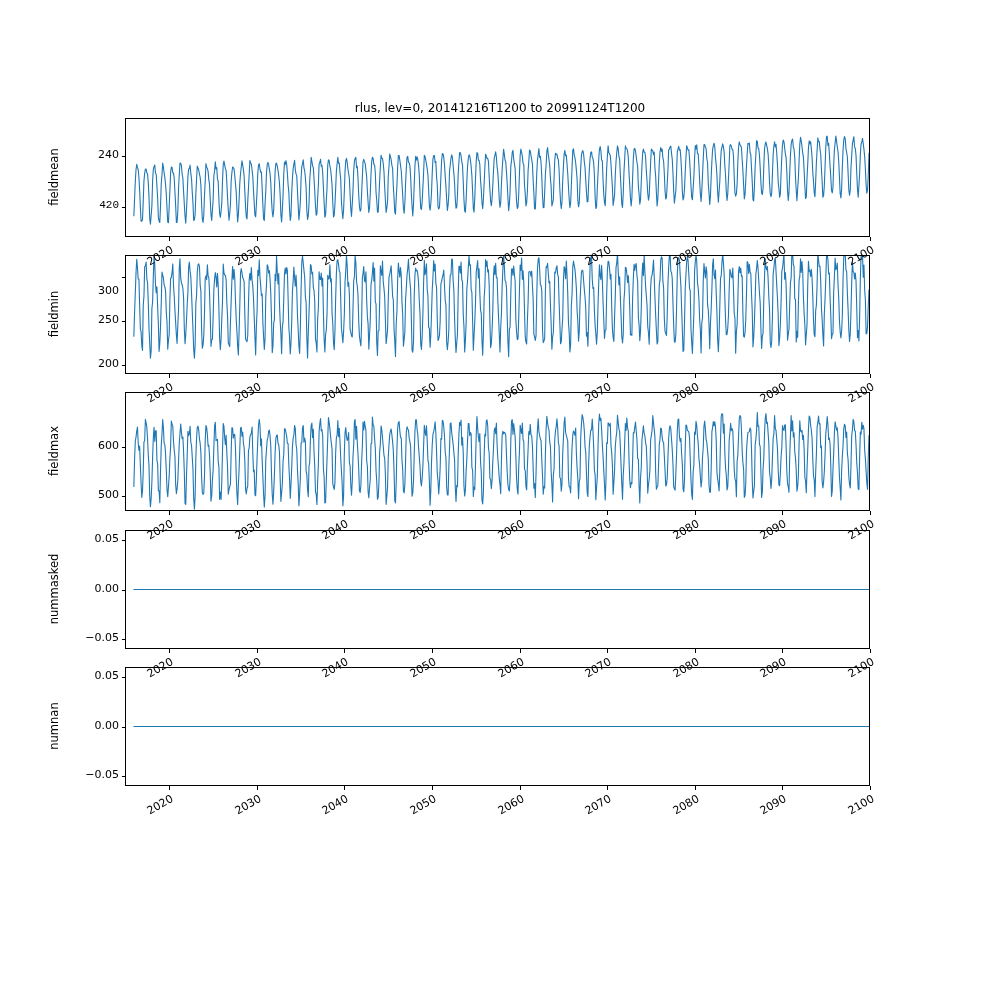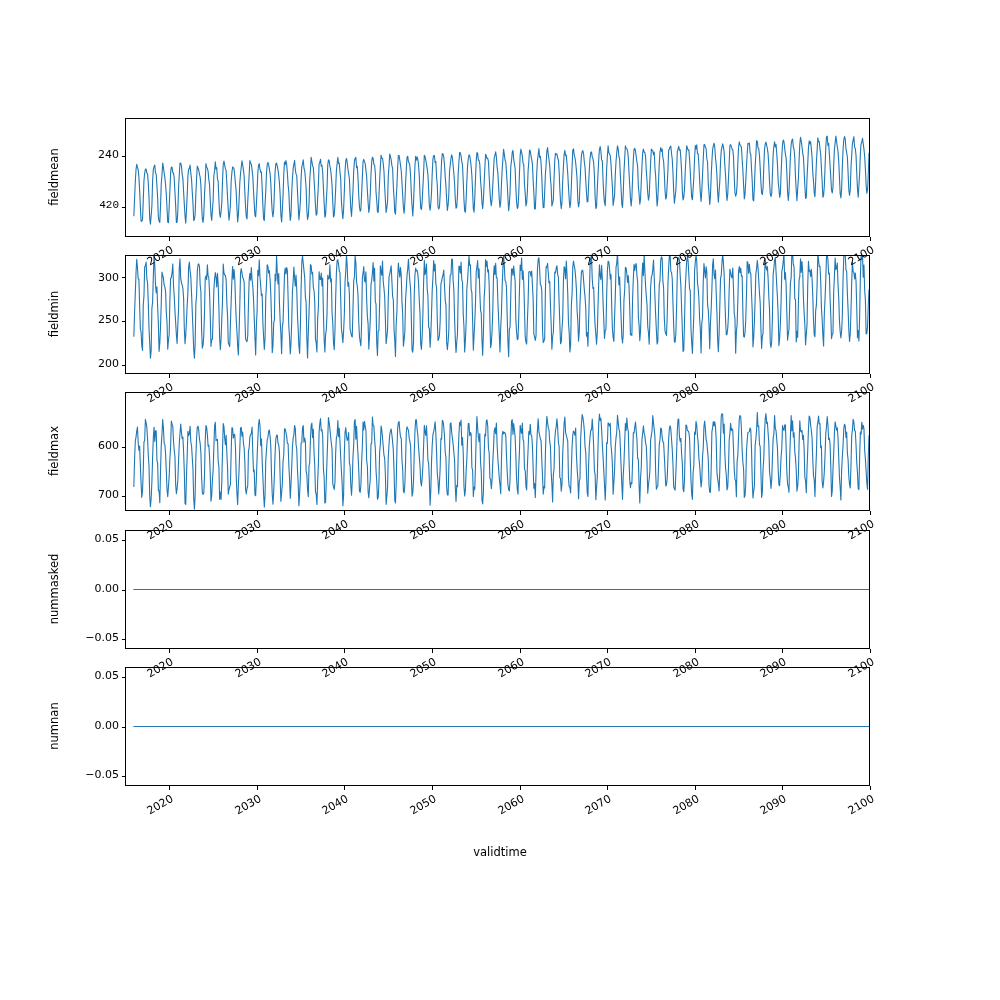--- a/index.html
+++ b/index.html
@@ -78,20 +78,21 @@
     background: #000000;
   }
   .tickmark.v { width: 1px; height: 3.5px; }
   .tickmark.h { height: 1px; width: 3.5px; }
 </style>
 </head>
 <body>
 
 <div id="figure">
 
+  <div class="fig-title" id="fig-title" style="top:101px;">rlus, lev=0, 20141216T1200 to 20991124T1200</div>
 
   <div id="panels">
       <div class="panel" style="left: 125px; top: 118px; width: 745px; height: 119px;">
         <svg viewBox="0 0 745 119" preserveAspectRatio="none">
           <path d="M7.88 98.46 L8.61 80.65 L9.33 63.53 L10.05 51.37 L10.78 46.12 L11.50 49.50 L12.22 51.31 L12.94 59.32 L13.67 72.12 L14.39 89.33 L15.11 103.92 L15.83 103.98 L16.56 102.31 L17.28 83.53 L18.00 62.80 L18.72 55.30 L19.45 50.85 L20.17 50.89 L20.89 54.75 L21.62 56.11 L22.34 64.98 L23.06 79.92 L23.78 101.14 L24.51 107.03 L25.23 98.17 L25.95 88.57 L26.67 63.30 L27.40 51.25 L28.12 48.51 L28.84 46.73 L29.56 55.00 L30.29 56.25 L31.01 68.29 L31.73 80.68 L32.46 99.99 L33.18 104.03 L33.90 105.13 L34.62 88.36 L35.35 65.85 L36.07 56.99 L36.79 44.82 L37.51 48.90 L38.24 54.89 L38.96 59.61 L39.68 66.91 L40.40 76.21 L41.13 90.71 L41.85 104.87 L42.57 105.48 L43.29 89.26 L44.02 72.81 L44.74 54.06 L45.46 48.96 L46.19 49.05 L46.91 54.88 L47.63 54.87 L48.35 60.20 L49.08 74.42 L49.80 88.36 L50.52 105.29 L51.24 105.01 L51.97 93.46 L52.69 70.47 L53.41 56.42 L54.13 44.80 L54.86 44.96 L55.58 47.62 L56.30 56.17 L57.03 60.18 L57.75 73.97 L58.47 86.66 L59.19 98.93 L59.92 106.08 L60.64 92.71 L61.36 77.30 L62.08 58.41 L62.81 50.85 L63.53 50.51 L64.25 46.84 L64.97 55.09 L65.70 60.85 L66.42 74.39 L67.14 85.29 L67.87 103.21 L68.59 102.40 L69.31 96.99 L70.03 76.30 L70.76 60.80 L71.48 47.93 L72.20 49.87 L72.92 51.94 L73.65 56.00 L74.37 59.34 L75.09 67.31 L75.81 86.36 L76.54 101.90 L77.26 105.16 L77.98 98.10 L78.71 77.24 L79.43 63.47 L80.15 45.43 L80.87 49.02 L81.60 50.12 L82.32 53.24 L83.04 61.70 L83.76 66.74 L84.49 82.63 L85.21 97.05 L85.93 103.14 L86.65 92.87 L87.38 82.59 L88.10 57.47 L88.82 53.02 L89.55 43.45 L90.27 50.68 L90.99 49.49 L91.71 60.71 L92.44 63.81 L93.16 82.88 L93.88 95.98 L94.60 100.01 L95.33 94.13 L96.05 85.30 L96.77 62.95 L97.49 46.43 L98.22 42.87 L98.94 46.82 L99.66 50.51 L100.39 52.32 L101.11 65.45 L101.83 79.78 L102.55 92.49 L103.28 102.96 L104.00 96.25 L104.72 87.01 L105.44 63.34 L106.17 54.51 L106.89 48.83 L107.61 49.26 L108.33 50.81 L109.06 57.74 L109.78 65.95 L110.50 74.37 L111.23 90.81 L111.95 104.83 L112.67 97.50 L113.39 82.48 L114.12 64.81 L114.84 55.40 L115.56 49.11 L116.28 42.56 L117.01 46.57 L117.73 51.76 L118.45 58.01 L119.17 74.65 L119.90 89.44 L120.62 99.82 L121.34 101.62 L122.07 83.99 L122.79 70.38 L123.51 56.01 L124.23 42.22 L124.96 44.94 L125.68 45.76 L126.40 51.91 L127.12 58.09 L127.85 73.06 L128.57 85.80 L129.29 97.99 L130.01 99.52 L130.74 86.95 L131.46 72.12 L132.18 54.74 L132.91 46.51 L133.63 45.49 L134.35 51.07 L135.07 54.35 L135.80 53.93 L136.52 70.31 L137.24 87.62 L137.96 101.72 L138.69 103.23 L139.41 86.79 L140.13 73.83 L140.85 55.10 L141.58 46.48 L142.30 44.08 L143.02 46.47 L143.75 50.89 L144.47 55.74 L145.19 65.06 L145.91 82.53 L146.64 94.37 L147.36 99.54 L148.08 92.99 L148.80 73.36 L149.53 53.01 L150.25 45.52 L150.97 44.89 L151.69 47.89 L152.42 51.92 L153.14 57.76 L153.86 64.97 L154.58 77.49 L155.31 97.52 L156.03 104.81 L156.75 92.43 L157.48 77.50 L158.20 55.94 L158.92 43.88 L159.64 46.54 L160.37 42.32 L161.09 45.96 L161.81 55.03 L162.53 66.88 L163.26 74.38 L163.98 91.69 L164.70 103.21 L165.42 98.29 L166.15 74.93 L166.87 60.83 L167.59 50.45 L168.32 45.88 L169.04 42.01 L169.76 51.45 L170.48 55.88 L171.21 57.58 L171.93 73.14 L172.65 88.05 L173.37 102.55 L174.10 94.69 L174.82 84.42 L175.54 61.10 L176.26 48.40 L176.99 45.71 L177.71 41.44 L178.43 49.69 L179.16 52.66 L179.88 59.94 L180.60 70.07 L181.32 93.19 L182.05 102.21 L182.77 98.59 L183.49 86.44 L184.21 62.21 L184.94 51.53 L185.66 38.90 L186.38 43.09 L187.10 47.74 L187.83 49.24 L188.55 61.11 L189.27 73.82 L190.00 88.34 L190.72 97.87 L191.44 96.54 L192.16 80.91 L192.89 66.96 L193.61 45.90 L194.33 44.34 L195.05 40.90 L195.78 48.08 L196.50 47.00 L197.22 54.21 L197.94 70.16 L198.67 85.32 L199.39 99.90 L200.11 97.78 L200.84 83.28 L201.56 70.48 L202.28 46.77 L203.00 41.55 L203.73 42.44 L204.45 48.15 L205.17 51.30 L205.89 58.55 L206.62 67.51 L207.34 84.72 L208.06 99.62 L208.78 97.91 L209.51 87.02 L210.23 70.80 L210.95 53.19 L211.68 45.46 L212.40 38.85 L213.12 45.27 L213.84 44.88 L214.57 54.10 L215.29 61.18 L216.01 83.75 L216.73 94.04 L217.46 101.49 L218.18 92.23 L218.90 74.28 L219.62 53.30 L220.35 42.69 L221.07 40.10 L221.79 44.20 L222.52 50.89 L223.24 55.69 L223.96 60.29 L224.68 76.63 L225.41 91.24 L226.13 99.00 L226.85 86.88 L227.57 73.21 L228.30 53.17 L229.02 42.85 L229.74 40.07 L230.46 39.00 L231.19 49.55 L231.91 48.16 L232.63 60.03 L233.36 77.64 L234.08 89.27 L234.80 93.83 L235.52 92.21 L236.25 76.29 L236.97 59.37 L237.69 43.30 L238.41 41.07 L239.14 43.42 L239.86 45.57 L240.58 52.30 L241.30 58.64 L242.03 73.19 L242.75 84.63 L243.47 95.05 L244.20 90.27 L244.92 76.09 L245.64 56.94 L246.36 43.37 L247.09 38.83 L247.81 40.02 L248.53 46.14 L249.25 46.91 L249.98 54.41 L250.70 74.65 L251.42 82.88 L252.14 94.68 L252.87 94.82 L253.59 78.75 L254.31 62.96 L255.04 48.19 L255.76 36.85 L256.48 39.94 L257.20 39.99 L257.93 45.28 L258.65 53.23 L259.37 69.16 L260.09 82.31 L260.82 94.94 L261.54 90.38 L262.26 84.10 L262.98 58.16 L263.71 48.33 L264.43 35.57 L265.15 38.35 L265.87 41.32 L266.60 47.19 L267.32 50.26 L268.04 68.44 L268.77 80.35 L269.49 95.01 L270.21 96.77 L270.93 80.64 L271.66 67.41 L272.38 49.09 L273.10 37.07 L273.82 37.23 L274.55 41.76 L275.27 47.45 L275.99 52.89 L276.71 64.84 L277.44 77.51 L278.16 90.57 L278.88 95.94 L279.61 85.38 L280.33 65.84 L281.05 50.51 L281.77 38.93 L282.50 37.98 L283.22 43.71 L283.94 44.68 L284.66 47.66 L285.39 58.41 L286.11 76.01 L286.83 88.78 L287.55 98.65 L288.28 86.45 L289.00 66.38 L289.72 47.83 L290.45 37.87 L291.17 41.96 L291.89 38.48 L292.61 41.09 L293.34 47.15 L294.06 57.20 L294.78 76.13 L295.50 90.68 L296.23 92.03 L296.95 84.42 L297.67 69.80 L298.39 54.99 L299.12 36.93 L299.84 38.26 L300.56 41.69 L301.29 45.86 L302.01 50.77 L302.73 56.72 L303.45 71.64 L304.18 88.29 L304.90 92.77 L305.62 86.24 L306.34 74.82 L307.07 54.55 L307.79 40.40 L308.51 37.13 L309.23 37.23 L309.96 44.34 L310.68 43.21 L311.40 58.76 L312.13 67.46 L312.85 89.21 L313.57 91.50 L314.29 89.88 L315.02 76.52 L315.74 59.00 L316.46 42.51 L317.18 35.19 L317.91 35.52 L318.63 39.02 L319.35 46.80 L320.07 58.38 L320.80 68.27 L321.52 82.14 L322.24 93.05 L322.97 87.63 L323.69 76.52 L324.41 53.19 L325.13 46.51 L325.86 39.73 L326.58 36.52 L327.30 39.36 L328.02 47.74 L328.75 55.35 L329.47 65.36 L330.19 81.87 L330.91 90.63 L331.64 89.72 L332.36 77.64 L333.08 55.53 L333.81 43.44 L334.53 34.20 L335.25 34.36 L335.97 37.56 L336.70 43.28 L337.42 47.24 L338.14 63.52 L338.86 81.96 L339.59 93.54 L340.31 94.87 L341.03 82.48 L341.75 63.54 L342.48 47.87 L343.20 40.43 L343.92 36.36 L344.65 37.75 L345.37 42.09 L346.09 48.23 L346.81 57.78 L347.54 74.05 L348.26 91.22 L348.98 94.72 L349.70 80.76 L350.43 60.75 L351.15 42.86 L351.87 34.23 L352.59 34.73 L353.32 41.95 L354.04 41.99 L354.76 46.14 L355.49 62.63 L356.21 71.30 L356.93 85.13 L357.65 91.21 L358.38 81.41 L359.10 65.13 L359.82 49.05 L360.54 35.95 L361.27 37.61 L361.99 40.15 L362.71 40.06 L363.43 43.28 L364.16 58.99 L364.88 72.05 L365.60 83.62 L366.32 88.29 L367.05 80.95 L367.77 68.01 L368.49 52.65 L369.22 39.49 L369.94 36.76 L370.66 33.38 L371.38 38.71 L372.11 48.94 L372.83 54.55 L373.55 67.48 L374.27 81.87 L375.00 89.83 L375.72 84.97 L376.44 66.43 L377.16 51.57 L377.89 40.61 L378.61 30.75 L379.33 35.76 L380.06 41.78 L380.78 43.51 L381.50 54.10 L382.22 65.63 L382.95 79.92 L383.67 93.29 L384.39 86.48 L385.11 74.30 L385.84 47.93 L386.56 42.53 L387.28 33.76 L388.00 31.88 L388.73 40.75 L389.45 45.34 L390.17 50.29 L390.90 69.53 L391.62 84.06 L392.34 90.96 L393.06 89.43 L393.79 76.36 L394.51 55.66 L395.23 36.70 L395.95 30.68 L396.68 33.87 L397.40 37.85 L398.12 45.27 L398.84 46.21 L399.57 66.88 L400.29 75.69 L401.01 88.40 L401.74 85.32 L402.46 73.68 L403.18 52.62 L403.90 43.09 L404.63 31.56 L405.35 32.32 L406.07 37.31 L406.79 41.07 L407.52 45.88 L408.24 62.28 L408.96 75.18 L409.68 91.22 L410.41 91.50 L411.13 75.19 L411.85 55.52 L412.58 41.77 L413.30 36.10 L414.02 29.96 L414.74 39.21 L415.47 37.98 L416.19 44.48 L416.91 59.37 L417.63 78.17 L418.36 90.12 L419.08 90.08 L419.80 74.65 L420.52 56.46 L421.25 46.36 L421.97 32.98 L422.69 29.06 L423.42 36.24 L424.14 41.15 L424.86 47.54 L425.58 60.53 L426.31 69.02 L427.03 88.38 L427.75 85.48 L428.47 82.31 L429.20 60.32 L429.92 41.70 L430.64 34.99 L431.36 36.19 L432.09 35.61 L432.81 39.71 L433.53 41.43 L434.26 52.17 L434.98 70.98 L435.70 84.36 L436.42 91.31 L437.15 84.51 L437.87 63.06 L438.59 48.43 L439.31 35.91 L440.04 31.96 L440.76 37.45 L441.48 36.66 L442.20 45.78 L442.93 55.41 L443.65 69.16 L444.37 81.53 L445.10 90.19 L445.82 85.60 L446.54 68.16 L447.26 48.94 L447.99 31.78 L448.71 30.32 L449.43 36.68 L450.15 39.23 L450.88 44.51 L451.60 52.30 L452.32 61.59 L453.04 83.10 L453.77 89.30 L454.49 85.12 L455.21 66.68 L455.94 49.71 L456.66 37.02 L457.38 33.28 L458.10 32.20 L458.83 35.62 L459.55 43.63 L460.27 49.44 L460.99 62.41 L461.72 74.89 L462.44 84.32 L463.16 83.85 L463.88 65.80 L464.61 50.77 L465.33 39.70 L466.05 33.78 L466.78 33.46 L467.50 38.73 L468.22 40.29 L468.94 44.84 L469.67 57.17 L470.39 79.26 L471.11 90.94 L471.83 89.23 L472.56 71.00 L473.28 55.61 L474.00 41.00 L474.72 30.84 L475.45 28.12 L476.17 32.53 L476.89 41.87 L477.61 42.36 L478.34 62.36 L479.06 76.93 L479.78 85.08 L480.51 88.10 L481.23 70.52 L481.95 50.27 L482.67 38.10 L483.40 27.17 L484.12 34.33 L484.84 35.28 L485.56 37.12 L486.29 45.43 L487.01 58.36 L487.73 69.97 L488.45 87.83 L489.18 82.83 L489.90 76.95 L490.62 56.51 L491.35 42.95 L492.07 34.35 L492.79 27.27 L493.51 30.14 L494.24 37.87 L494.96 40.94 L495.68 57.24 L496.40 70.73 L497.13 86.53 L497.85 90.06 L498.57 76.17 L499.29 54.16 L500.02 40.68 L500.74 27.27 L501.46 29.62 L502.19 30.17 L502.91 32.41 L503.63 38.75 L504.35 54.41 L505.08 67.09 L505.80 80.47 L506.52 88.51 L507.24 80.23 L507.97 59.87 L508.69 40.74 L509.41 30.88 L510.13 29.91 L510.86 32.26 L511.58 38.20 L512.30 43.75 L513.03 48.42 L513.75 68.84 L514.47 76.45 L515.19 86.74 L515.92 81.80 L516.64 64.12 L517.36 47.82 L518.08 34.02 L518.81 30.60 L519.53 33.69 L520.25 34.01 L520.97 38.21 L521.70 52.32 L522.42 62.79 L523.14 75.58 L523.87 82.49 L524.59 78.39 L525.31 61.08 L526.03 44.69 L526.76 30.69 L527.48 31.72 L528.20 32.13 L528.92 36.20 L529.65 33.74 L530.37 49.88 L531.09 58.34 L531.81 74.95 L532.54 88.45 L533.26 81.35 L533.98 63.59 L534.71 44.92 L535.43 33.54 L536.15 28.96 L536.87 32.88 L537.60 30.47 L538.32 39.61 L539.04 42.73 L539.76 55.27 L540.49 72.90 L541.21 81.35 L541.93 79.51 L542.65 66.43 L543.38 52.46 L544.10 31.64 L544.82 30.66 L545.55 28.53 L546.27 27.60 L546.99 35.00 L547.71 40.70 L548.44 54.63 L549.16 73.34 L549.88 85.61 L550.60 79.05 L551.33 72.92 L552.05 54.96 L552.77 33.21 L553.49 30.77 L554.22 27.74 L554.94 31.75 L555.66 31.14 L556.39 40.09 L557.11 53.81 L557.83 73.59 L558.55 82.26 L559.28 79.90 L560.00 71.08 L560.72 53.73 L561.44 39.76 L562.17 27.24 L562.89 29.30 L563.61 31.67 L564.33 31.30 L565.06 40.46 L565.78 53.62 L566.50 67.69 L567.23 80.04 L567.95 82.15 L568.67 70.34 L569.39 58.90 L570.12 39.47 L570.84 27.11 L571.56 30.39 L572.28 26.26 L573.01 35.25 L573.73 35.45 L574.45 46.78 L575.17 61.94 L575.90 75.81 L576.62 83.88 L577.34 72.91 L578.07 56.66 L578.79 40.74 L579.51 26.29 L580.23 25.96 L580.96 28.80 L581.68 30.03 L582.40 40.42 L583.12 44.00 L583.85 65.55 L584.57 75.14 L585.29 86.98 L586.01 78.52 L586.74 59.37 L587.46 43.15 L588.18 31.05 L588.90 27.30 L589.63 24.61 L590.35 28.44 L591.07 39.66 L591.80 46.19 L592.52 57.39 L593.24 74.37 L593.96 84.55 L594.69 73.77 L595.41 63.26 L596.13 43.77 L596.85 32.17 L597.58 28.58 L598.30 25.26 L599.02 28.30 L599.74 33.41 L600.47 47.50 L601.19 57.70 L601.91 73.69 L602.64 82.80 L603.36 76.38 L604.08 60.82 L604.80 44.93 L605.53 27.04 L606.25 26.08 L606.97 27.81 L607.69 30.75 L608.42 31.07 L609.14 38.47 L609.86 58.70 L610.58 75.25 L611.31 78.51 L612.03 76.14 L612.75 66.46 L613.48 43.93 L614.20 29.25 L614.92 23.23 L615.64 26.23 L616.37 27.25 L617.09 29.05 L617.81 41.11 L618.53 52.26 L619.26 67.02 L619.98 81.39 L620.70 76.59 L621.42 63.33 L622.15 47.79 L622.87 35.17 L623.59 24.79 L624.32 25.40 L625.04 24.56 L625.76 34.26 L626.48 36.12 L627.21 50.46 L627.93 63.77 L628.65 82.06 L629.37 83.33 L630.10 69.04 L630.82 48.85 L631.54 36.94 L632.26 22.05 L632.99 22.48 L633.71 29.57 L634.43 29.97 L635.16 36.75 L635.88 49.48 L636.60 64.21 L637.32 75.34 L638.05 76.85 L638.77 70.12 L639.49 49.02 L640.21 31.27 L640.94 25.30 L641.66 23.45 L642.38 26.82 L643.10 30.14 L643.83 35.64 L644.55 47.47 L645.27 64.50 L646.00 76.03 L646.72 78.97 L647.44 75.64 L648.16 56.24 L648.89 36.44 L649.61 27.71 L650.33 23.24 L651.05 28.46 L651.78 25.72 L652.50 34.94 L653.22 46.44 L653.94 64.07 L654.67 70.69 L655.39 79.64 L656.11 76.29 L656.84 55.96 L657.56 38.47 L658.28 25.89 L659.00 21.37 L659.73 23.06 L660.45 29.73 L661.17 35.67 L661.89 39.50 L662.62 54.23 L663.34 73.62 L664.06 82.85 L664.78 74.20 L665.51 55.27 L666.23 36.90 L666.95 25.80 L667.68 21.60 L668.40 20.35 L669.12 28.82 L669.84 30.55 L670.57 39.20 L671.29 58.99 L672.01 72.50 L672.73 83.02 L673.46 71.25 L674.18 60.81 L674.90 42.26 L675.62 25.54 L676.35 18.70 L677.07 22.42 L677.79 27.78 L678.52 34.43 L679.24 38.72 L679.96 52.68 L680.68 68.30 L681.41 80.78 L682.13 79.65 L682.85 59.79 L683.57 45.81 L684.30 29.35 L685.02 22.26 L685.74 25.26 L686.46 23.05 L687.19 30.24 L687.91 38.69 L688.63 54.52 L689.36 63.90 L690.08 75.05 L690.80 79.14 L691.52 63.48 L692.25 44.58 L692.97 31.67 L693.69 19.21 L694.41 23.02 L695.14 22.82 L695.86 30.74 L696.58 35.57 L697.30 50.68 L698.03 64.16 L698.75 79.52 L699.47 77.82 L700.19 68.18 L700.92 48.98 L701.64 29.61 L702.36 18.13 L703.09 17.48 L703.81 26.82 L704.53 24.79 L705.25 35.34 L705.98 47.93 L706.70 59.44 L707.42 72.21 L708.14 75.16 L708.87 69.65 L709.59 46.71 L710.31 31.01 L711.03 24.52 L711.76 17.36 L712.48 22.50 L713.20 28.45 L713.93 33.07 L714.65 43.14 L715.37 59.23 L716.09 76.01 L716.82 80.34 L717.54 71.29 L718.26 48.81 L718.98 31.48 L719.71 21.10 L720.43 17.81 L721.15 20.23 L721.87 29.89 L722.60 34.23 L723.32 38.63 L724.04 54.79 L724.77 72.23 L725.49 77.61 L726.21 72.12 L726.93 49.73 L727.66 36.89 L728.38 25.11 L729.10 21.54 L729.82 18.01 L730.55 28.38 L731.27 30.01 L731.99 37.25 L732.71 54.58 L733.44 70.80 L734.16 79.63 L734.88 67.96 L735.61 55.48 L736.33 35.76 L737.05 25.43 L737.77 23.27 L738.50 19.57 L739.22 25.00 L739.94 30.87 L740.66 38.17 L741.39 50.77 L742.11 67.27 L742.83 75.39 L743.55 72.18 L744.28 56.61 L745.00 34.74 " fill="none" stroke="#1f77b4" stroke-width="1.1" stroke-linejoin="round" stroke-linecap="round" vector-effect="non-scaling-stroke"></path>
         </svg>
       </div>
       <div class="panel" style="left: 125px; top: 255px; width: 745px; height: 119px;">
         <svg viewBox="0 0 745 119" preserveAspectRatio="none">
           <path d="M7.88 81.51 L8.61 57.06 L9.33 37.52 L10.05 16.99 L10.78 3.34 L11.50 11.98 L12.22 23.36 L12.94 23.36 L13.67 50.12 L14.39 74.04 L15.11 77.19 L15.83 91.20 L16.56 96.02 L17.28 50.06 L18.00 41.01 L18.72 10.83 L19.45 10.13 L20.17 6.25 L20.89 23.01 L21.62 27.43 L22.34 47.06 L23.06 73.32 L23.78 88.80 L24.51 103.98 L25.23 96.30 L25.95 53.39 L26.67 46.85 L27.40 20.77 L28.12 0.47 L28.84 8.27 L29.56 28.68 L30.29 37.33 L31.01 31.38 L31.73 52.10 L32.46 69.05 L33.18 97.07 L33.90 88.48 L34.62 71.39 L35.35 48.14 L36.07 16.40 L36.79 19.39 L37.51 22.38 L38.24 29.53 L38.96 31.45 L39.68 35.70 L40.40 56.92 L41.13 67.75 L41.85 94.90 L42.57 85.57 L43.29 80.07 L44.02 43.64 L44.74 22.35 L45.46 22.03 L46.19 16.86 L46.91 8.06 L47.63 29.44 L48.35 40.90 L49.08 55.63 L49.80 67.80 L50.52 80.31 L51.24 88.92 L51.97 69.85 L52.69 53.88 L53.41 12.68 L54.13 2.73 L54.86 22.57 L55.58 27.02 L56.30 29.52 L57.03 32.72 L57.75 42.72 L58.47 73.65 L59.19 89.16 L59.92 80.39 L60.64 65.62 L61.36 49.75 L62.08 36.74 L62.81 11.02 L63.53 6.17 L64.25 15.33 L64.97 20.95 L65.70 37.28 L66.42 56.30 L67.14 74.45 L67.87 94.44 L68.59 104.01 L69.31 90.18 L70.03 48.41 L70.76 40.13 L71.48 16.16 L72.20 8.97 L72.92 8.04 L73.65 10.52 L74.37 29.52 L75.09 35.94 L75.81 75.04 L76.54 93.75 L77.26 90.73 L77.98 81.05 L78.71 57.66 L79.43 22.70 L80.15 20.19 L80.87 24.14 L81.60 9.03 L82.32 20.20 L83.04 21.92 L83.76 37.25 L84.49 61.01 L85.21 91.87 L85.93 85.10 L86.65 84.73 L87.38 61.91 L88.10 34.29 L88.82 23.49 L89.55 16.95 L90.27 21.41 L90.99 31.59 L91.71 17.60 L92.44 28.96 L93.16 53.87 L93.88 83.83 L94.60 95.32 L95.33 84.17 L96.05 64.00 L96.77 45.61 L97.49 8.25 L98.22 17.34 L98.94 19.35 L99.66 19.61 L100.39 24.22 L101.11 47.47 L101.83 61.03 L102.55 88.22 L103.28 90.10 L104.00 92.12 L104.72 67.69 L105.44 46.33 L106.17 24.99 L106.89 10.66 L107.61 23.56 L108.33 13.89 L109.06 22.40 L109.78 45.74 L110.50 64.28 L111.23 76.75 L111.95 91.59 L112.67 100.59 L113.39 76.65 L114.12 49.92 L114.84 17.14 L115.56 12.70 L116.28 17.16 L117.01 21.95 L117.73 23.55 L118.45 26.41 L119.17 61.05 L119.90 84.47 L120.62 85.83 L121.34 87.23 L122.07 81.09 L122.79 48.79 L123.51 24.01 L124.23 17.64 L124.96 24.57 L125.68 11.73 L126.40 24.43 L127.12 30.41 L127.85 43.19 L128.57 62.73 L129.29 82.45 L130.01 100.69 L130.74 71.04 L131.46 55.94 L132.18 14.53 L132.91 19.97 L133.63 3.78 L134.35 21.88 L135.07 30.11 L135.80 40.40 L136.52 38.61 L137.24 67.78 L137.96 82.11 L138.69 95.08 L139.41 84.20 L140.13 42.08 L140.85 29.23 L141.58 8.92 L142.30 10.47 L143.02 17.58 L143.75 14.73 L144.47 24.31 L145.19 38.74 L145.91 63.45 L146.64 98.47 L147.36 91.11 L148.08 68.37 L148.80 64.99 L149.53 18.61 L150.25 25.18 L150.97 0.37 L151.69 16.80 L152.42 28.47 L153.14 17.80 L153.86 48.14 L154.58 66.26 L155.31 79.17 L156.03 99.41 L156.75 72.36 L157.48 66.82 L158.20 42.89 L158.92 18.23 L159.64 12.19 L160.37 18.37 L161.09 11.68 L161.81 14.52 L162.53 42.45 L163.26 72.02 L163.98 82.85 L164.70 99.75 L165.42 88.71 L166.15 67.95 L166.87 36.26 L167.59 25.80 L168.32 11.20 L169.04 22.33 L169.76 30.66 L170.48 19.36 L171.21 33.75 L171.93 60.34 L172.65 75.17 L173.37 91.78 L174.10 99.14 L174.82 72.84 L175.54 35.18 L176.26 6.69 L176.99 0.05 L177.71 7.12 L178.43 14.57 L179.16 21.43 L179.88 41.90 L180.60 46.75 L181.32 83.31 L182.05 103.70 L182.77 78.05 L183.49 58.44 L184.21 36.65 L184.94 8.80 L185.66 9.95 L186.38 18.35 L187.10 16.64 L187.83 31.99 L188.55 35.39 L189.27 46.82 L190.00 84.60 L190.72 88.15 L191.44 97.69 L192.16 64.18 L192.89 52.92 L193.61 15.95 L194.33 23.65 L195.05 23.87 L195.78 17.36 L196.50 30.56 L197.22 22.49 L197.94 57.82 L198.67 84.54 L199.39 97.56 L200.11 80.54 L200.84 75.26 L201.56 59.14 L202.28 19.70 L203.00 23.26 L203.73 23.12 L204.45 8.98 L205.17 26.21 L205.89 23.30 L206.62 58.17 L207.34 68.68 L208.06 88.45 L208.78 95.37 L209.51 76.08 L210.23 42.71 L210.95 17.44 L211.68 4.58 L212.40 3.78 L213.12 8.51 L213.84 15.34 L214.57 17.04 L215.29 43.54 L216.01 73.62 L216.73 79.97 L217.46 88.30 L218.18 76.78 L218.90 60.35 L219.62 26.51 L220.35 15.26 L221.07 -0.80 L221.79 10.25 L222.52 30.73 L223.24 27.03 L223.96 38.43 L224.68 74.06 L225.41 77.81 L226.13 81.32 L226.85 82.41 L227.57 55.25 L228.30 25.39 L229.02 21.32 L229.74 0.07 L230.46 6.39 L231.19 26.26 L231.91 30.50 L232.63 40.25 L233.36 66.87 L234.08 81.80 L234.80 87.20 L235.52 91.38 L236.25 68.35 L236.97 22.71 L237.69 17.41 L238.41 10.84 L239.14 25.21 L239.86 26.37 L240.58 16.17 L241.30 44.53 L242.03 61.43 L242.75 69.33 L243.47 94.69 L244.20 80.63 L244.92 65.45 L245.64 29.43 L246.36 24.80 L247.09 16.69 L247.81 6.60 L248.53 25.51 L249.25 12.38 L249.98 46.63 L250.70 48.75 L251.42 87.92 L252.14 101.06 L252.87 76.35 L253.59 76.01 L254.31 48.56 L255.04 9.92 L255.76 15.78 L256.48 19.86 L257.20 5.16 L257.93 26.27 L258.65 32.73 L259.37 41.10 L260.09 65.26 L260.82 89.08 L261.54 82.55 L262.26 74.91 L262.98 42.84 L263.71 21.49 L264.43 18.40 L265.15 14.29 L265.87 10.01 L266.60 25.16 L267.32 40.72 L268.04 44.99 L268.77 74.66 L269.49 86.19 L270.21 102.27 L270.93 68.73 L271.66 56.51 L272.38 23.81 L273.10 7.22 L273.82 14.54 L274.55 21.68 L275.27 11.82 L275.99 19.82 L276.71 46.67 L277.44 59.67 L278.16 91.67 L278.88 85.10 L279.61 77.04 L280.33 44.31 L281.05 32.70 L281.77 19.50 L282.50 13.10 L283.22 3.41 L283.94 16.24 L284.66 26.22 L285.39 33.73 L286.11 64.18 L286.83 95.99 L287.55 97.82 L288.28 87.47 L289.00 40.46 L289.72 19.29 L290.45 12.27 L291.17 15.18 L291.89 14.56 L292.61 18.47 L293.34 26.90 L294.06 45.34 L294.78 58.19 L295.50 89.34 L296.23 95.06 L296.95 82.42 L297.67 60.25 L298.39 27.78 L299.12 4.42 L299.84 19.06 L300.56 15.62 L301.29 7.90 L302.01 34.11 L302.73 40.26 L303.45 72.47 L304.18 73.61 L304.90 92.75 L305.62 80.55 L306.34 58.61 L307.07 34.08 L307.79 21.08 L308.51 4.66 L309.23 15.16 L309.96 8.20 L310.68 27.75 L311.40 31.92 L312.13 65.32 L312.85 85.93 L313.57 84.35 L314.29 80.84 L315.02 66.38 L315.74 28.43 L316.46 25.72 L317.18 21.77 L317.91 19.32 L318.63 14.29 L319.35 30.17 L320.07 45.06 L320.80 49.64 L321.52 87.52 L322.24 95.28 L322.97 87.09 L323.69 75.71 L324.41 34.02 L325.13 19.27 L325.86 18.99 L326.58 2.99 L327.30 3.80 L328.02 25.24 L328.75 34.82 L329.47 64.02 L330.19 84.01 L330.91 98.11 L331.64 88.22 L332.36 79.28 L333.08 38.78 L333.81 10.56 L334.53 10.50 L335.25 17.55 L335.97 6.19 L336.70 24.48 L337.42 26.11 L338.14 59.24 L338.86 71.73 L339.59 97.60 L340.31 85.72 L341.03 69.24 L341.75 33.62 L342.48 24.97 L343.20 12.22 L343.92 0.26 L344.65 9.68 L345.37 8.97 L346.09 34.18 L346.81 36.95 L347.54 65.02 L348.26 95.81 L348.98 80.92 L349.70 67.33 L350.43 47.94 L351.15 15.99 L351.87 11.06 L352.59 4.75 L353.32 22.28 L354.04 12.97 L354.76 36.61 L355.49 55.05 L356.21 58.26 L356.93 85.88 L357.65 100.83 L358.38 78.42 L359.10 42.37 L359.82 31.78 L360.54 3.58 L361.27 10.59 L361.99 5.18 L362.71 16.25 L363.43 14.13 L364.16 29.42 L364.88 66.65 L365.60 93.24 L366.32 88.93 L367.05 76.09 L367.77 55.72 L368.49 20.02 L369.22 10.02 L369.94 18.90 L370.66 7.45 L371.38 22.10 L372.11 22.07 L372.83 44.98 L373.55 62.38 L374.27 79.68 L375.00 97.58 L375.72 72.76 L376.44 58.75 L377.16 30.47 L377.89 13.32 L378.61 -0.61 L379.33 10.33 L380.06 24.95 L380.78 25.95 L381.50 31.77 L382.22 61.21 L382.95 86.94 L383.67 102.38 L384.39 74.52 L385.11 72.09 L385.84 38.12 L386.56 13.25 L387.28 13.11 L388.00 19.77 L388.73 10.26 L389.45 18.40 L390.17 25.23 L390.90 65.16 L391.62 77.24 L392.34 85.06 L393.06 84.38 L393.79 62.81 L394.51 35.20 L395.23 9.33 L395.95 14.62 L396.68 2.09 L397.40 23.75 L398.12 15.13 L398.84 26.84 L399.57 54.57 L400.29 82.04 L401.01 87.62 L401.74 89.59 L402.46 65.76 L403.18 46.90 L403.90 16.38 L404.63 15.74 L405.35 16.24 L406.07 20.55 L406.79 15.23 L407.52 30.03 L408.24 43.74 L408.96 79.39 L409.68 82.28 L410.41 85.86 L411.13 81.21 L411.85 40.39 L412.58 12.65 L413.30 3.62 L414.02 1.68 L414.74 12.94 L415.47 29.48 L416.19 29.79 L416.91 35.51 L417.63 75.31 L418.36 88.09 L419.08 86.43 L419.80 83.96 L420.52 35.87 L421.25 10.88 L421.97 11.25 L422.69 7.36 L423.42 17.24 L424.14 27.51 L424.86 25.66 L425.58 49.49 L426.31 68.82 L427.03 94.81 L427.75 82.41 L428.47 77.91 L429.20 56.26 L429.92 16.38 L430.64 17.18 L431.36 12.38 L432.09 9.93 L432.81 18.48 L433.53 21.40 L434.26 46.89 L434.98 67.54 L435.70 89.20 L436.42 87.51 L437.15 74.58 L437.87 63.74 L438.59 25.53 L439.31 10.81 L440.04 12.59 L440.76 23.20 L441.48 5.14 L442.20 18.89 L442.93 37.76 L443.65 67.91 L444.37 77.64 L445.10 97.71 L445.82 90.21 L446.54 50.28 L447.26 38.67 L447.99 10.98 L448.71 5.09 L449.43 9.88 L450.15 13.59 L450.88 21.79 L451.60 33.18 L452.32 55.86 L453.04 66.79 L453.77 86.75 L454.49 76.85 L455.21 47.99 L455.94 30.66 L456.66 16.50 L457.38 14.30 L458.10 15.02 L458.83 24.89 L459.55 34.24 L460.27 41.72 L460.99 53.17 L461.72 81.58 L462.44 77.86 L463.16 91.70 L463.88 65.97 L464.61 38.59 L465.33 9.48 L466.05 1.13 L466.78 0.48 L467.50 23.28 L468.22 33.02 L468.94 32.01 L469.67 55.39 L470.39 71.02 L471.11 79.20 L471.83 89.76 L472.56 77.24 L473.28 50.57 L474.00 27.11 L474.72 8.95 L475.45 20.20 L476.17 24.15 L476.89 9.56 L477.61 23.67 L478.34 47.10 L479.06 64.91 L479.78 83.96 L480.51 75.79 L481.23 74.90 L481.95 40.12 L482.67 15.42 L483.40 5.30 L484.12 5.92 L484.84 12.74 L485.56 23.30 L486.29 18.56 L487.01 51.45 L487.73 74.28 L488.45 83.12 L489.18 86.96 L489.90 61.94 L490.62 40.04 L491.35 11.58 L492.07 7.29 L492.79 -3.05 L493.51 14.45 L494.24 29.37 L494.96 21.10 L495.68 41.82 L496.40 61.35 L497.13 81.88 L497.85 88.37 L498.57 80.11 L499.29 44.87 L500.02 34.83 L500.74 11.59 L501.46 12.12 L502.19 18.01 L502.91 26.99 L503.63 20.00 L504.35 30.46 L505.08 52.03 L505.80 80.20 L506.52 79.44 L507.24 80.74 L507.97 43.04 L508.69 22.83 L509.41 8.37 L510.13 14.66 L510.86 9.57 L511.58 7.57 L512.30 19.67 L513.03 26.15 L513.75 62.66 L514.47 70.04 L515.19 86.14 L515.92 76.01 L516.64 54.29 L517.36 20.49 L518.08 7.22 L518.81 19.99 L519.53 -0.83 L520.25 14.63 L520.97 30.84 L521.70 40.13 L522.42 49.73 L523.14 71.57 L523.87 78.01 L524.59 89.75 L525.31 66.11 L526.03 32.35 L526.76 21.38 L527.48 19.48 L528.20 13.86 L528.92 4.08 L529.65 22.08 L530.37 41.94 L531.09 60.20 L531.81 75.89 L532.54 89.55 L533.26 87.06 L533.98 53.36 L534.71 29.61 L535.43 24.56 L536.15 4.64 L536.87 0.73 L537.60 2.19 L538.32 25.60 L539.04 32.20 L539.76 63.17 L540.49 76.65 L541.21 78.90 L541.93 80.73 L542.65 61.26 L543.38 28.58 L544.10 11.88 L544.82 -0.56 L545.55 -3.38 L546.27 15.48 L546.99 16.71 L547.71 22.91 L548.44 47.77 L549.16 70.80 L549.88 87.40 L550.60 87.59 L551.33 79.11 L552.05 53.11 L552.77 18.73 L553.49 2.49 L554.22 1.79 L554.94 4.42 L555.66 19.13 L556.39 30.57 L557.11 52.94 L557.83 74.96 L558.55 97.11 L559.28 95.81 L560.00 67.75 L560.72 33.54 L561.44 19.30 L562.17 6.04 L562.89 0.70 L563.61 4.80 L564.33 18.75 L565.06 33.06 L565.78 35.43 L566.50 74.58 L567.23 88.03 L567.95 99.01 L568.67 77.74 L569.39 59.23 L570.12 15.17 L570.84 5.72 L571.56 -0.80 L572.28 5.22 L573.01 26.82 L573.73 32.69 L574.45 43.78 L575.17 63.63 L575.90 74.94 L576.62 98.72 L577.34 68.49 L578.07 62.45 L578.79 26.02 L579.51 7.79 L580.23 15.11 L580.96 22.25 L581.68 11.05 L582.40 16.01 L583.12 49.27 L583.85 54.84 L584.57 70.12 L585.29 94.28 L586.01 68.84 L586.74 54.12 L587.46 33.50 L588.18 9.32 L588.90 2.80 L589.63 19.00 L590.35 23.16 L591.07 14.21 L591.80 37.29 L592.52 57.81 L593.24 85.01 L593.96 97.46 L594.69 79.41 L595.41 50.81 L596.13 22.42 L596.85 19.82 L597.58 6.47 L598.30 -2.60 L599.02 6.86 L599.74 17.99 L600.47 43.40 L601.19 65.52 L601.91 80.16 L602.64 79.66 L603.36 73.48 L604.08 60.69 L604.80 34.54 L605.53 13.45 L606.25 16.76 L606.97 20.97 L607.69 22.21 L608.42 12.32 L609.14 34.14 L609.86 58.74 L610.58 62.89 L611.31 98.89 L612.03 76.75 L612.75 70.10 L613.48 45.71 L614.20 15.96 L614.92 10.65 L615.64 17.30 L616.37 12.26 L617.09 20.53 L617.81 20.10 L618.53 56.77 L619.26 81.50 L619.98 82.46 L620.70 77.85 L621.42 65.08 L622.15 38.58 L622.87 5.75 L623.59 6.99 L624.32 17.69 L625.04 8.45 L625.76 16.30 L626.48 17.72 L627.21 38.68 L627.93 56.43 L628.65 92.54 L629.37 83.38 L630.10 66.73 L630.82 44.37 L631.54 18.30 L632.26 13.06 L632.99 4.50 L633.71 11.76 L634.43 24.55 L635.16 37.37 L635.88 47.39 L636.60 73.32 L637.32 93.97 L638.05 81.67 L638.77 78.79 L639.49 44.64 L640.21 22.31 L640.94 2.86 L641.66 11.31 L642.38 14.13 L643.10 10.79 L643.83 22.68 L644.55 41.67 L645.27 54.02 L646.00 88.46 L646.72 93.05 L647.44 86.93 L648.16 62.02 L648.89 18.51 L649.61 12.53 L650.33 4.39 L651.05 1.74 L651.78 15.74 L652.50 29.89 L653.22 42.74 L653.94 60.07 L654.67 91.14 L655.39 83.46 L656.11 69.71 L656.84 46.89 L657.56 15.82 L658.28 12.15 L659.00 5.36 L659.73 -2.34 L660.45 23.61 L661.17 16.74 L661.89 29.66 L662.62 58.11 L663.34 85.64 L664.06 79.49 L664.78 74.36 L665.51 49.42 L666.23 27.31 L666.95 21.92 L667.68 -4.08 L668.40 -2.41 L669.12 8.56 L669.84 10.94 L670.57 43.63 L671.29 43.97 L672.01 87.51 L672.73 76.49 L673.46 82.90 L674.18 49.56 L674.90 24.56 L675.62 20.94 L676.35 2.88 L677.07 16.64 L677.79 5.55 L678.52 15.49 L679.24 41.86 L679.96 58.38 L680.68 69.74 L681.41 90.36 L682.13 79.55 L682.85 69.96 L683.57 29.74 L684.30 5.48 L685.02 15.39 L685.74 14.69 L686.46 20.85 L687.19 13.62 L687.91 22.86 L688.63 40.63 L689.36 65.34 L690.08 80.26 L690.80 82.10 L691.52 55.66 L692.25 49.75 L692.97 28.89 L693.69 -3.17 L694.41 4.39 L695.14 10.87 L695.86 10.52 L696.58 25.47 L697.30 52.86 L698.03 64.79 L698.75 80.55 L699.47 91.44 L700.19 59.17 L700.92 43.84 L701.64 24.51 L702.36 1.13 L703.09 -1.55 L703.81 3.72 L704.53 18.25 L705.25 17.46 L705.98 43.84 L706.70 60.55 L707.42 84.09 L708.14 79.83 L708.87 78.76 L709.59 36.41 L710.31 21.40 L711.03 2.10 L711.76 13.92 L712.48 12.27 L713.20 7.11 L713.93 28.94 L714.65 42.74 L715.37 66.15 L716.09 77.03 L716.82 83.33 L717.54 76.51 L718.26 60.55 L718.98 23.52 L719.71 0.57 L720.43 -0.33 L721.15 -1.87 L721.87 13.92 L722.60 15.68 L723.32 38.16 L724.04 54.75 L724.77 75.47 L725.49 86.84 L726.21 79.22 L726.93 56.13 L727.66 26.44 L728.38 5.83 L729.10 16.13 L729.82 16.60 L730.55 23.24 L731.27 17.30 L731.99 25.68 L732.71 52.09 L733.44 83.09 L734.16 75.78 L734.88 86.49 L735.61 62.26 L736.33 22.16 L737.05 -0.52 L737.77 2.71 L738.50 -0.02 L739.22 21.50 L739.94 9.19 L740.66 34.59 L741.39 44.69 L742.11 79.24 L742.83 78.66 L743.55 71.68 L744.28 50.34 L745.00 34.28 " fill="none" stroke="#1f77b4" stroke-width="1.1" stroke-linejoin="round" stroke-linecap="round" vector-effect="non-scaling-stroke"></path>
@@ -107,21 +108,20 @@
           <path d="M7.88 59.50 L745.00 59.50 " fill="none" stroke="#1f77b4" stroke-width="1.1" stroke-linejoin="round" stroke-linecap="round" vector-effect="non-scaling-stroke"></path>
         </svg>
       </div>
       <div class="panel" style="left: 125px; top: 667px; width: 745px; height: 119px;">
         <svg viewBox="0 0 745 119" preserveAspectRatio="none">
           <path d="M7.88 59.50 L745.00 59.50 " fill="none" stroke="#1f77b4" stroke-width="1.1" stroke-linejoin="round" stroke-linecap="round" vector-effect="non-scaling-stroke"></path>
         </svg>
       </div>
     </div>
 
-  <div class="xlabel" id="fig-xlabel" style="top:845px;">validtime</div>
 <div class="ylabel" style="width: 119px; left: 53px; margin-left: -59.5px; top: 169.5px;">fieldmean</div>
     <div class="ytick" style="right: 881px; top: 198.617px; font-family: Liberation Mono, monospace;">420</div>
     <div class="tickmark h" style="left: 121.5px; top: 206.617px;"></div>
     <div class="ytick" style="right: 881px; top: 147.979px;">240</div>
     <div class="tickmark h" style="left: 121.5px; top: 155.979px;"></div>
     <div class="tickmark v" style="left: 169.153px; top: 237px;"></div>
     <div class="xtick" style="left: 107.153px; width: 62px; top: 243px;">2020</div>
     <div class="tickmark v" style="left: 256.759px; top: 237px;"></div>
     <div class="xtick" style="left: 194.759px; width: 62px; top: 243px;">2030</div>
     <div class="tickmark v" style="left: 344.365px; top: 237px;"></div>
@@ -136,42 +136,42 @@
     <div class="xtick" style="left: 632.788px; width: 62px; top: 243px;">2080</div>
     <div class="tickmark v" style="left: 782.394px; top: 237px;"></div>
     <div class="xtick" style="left: 720.394px; width: 62px; top: 243px;">2090</div>
     <div class="tickmark v" style="left: 870px; top: 237px;"></div>
     <div class="xtick" style="left: 808px; width: 62px; top: 243px;">2100</div>
     <div class="ylabel" style="width: 119px; left: 53px; margin-left: -59.5px; top: 306.5px;">fieldmin</div>
     <div class="ytick" style="right: 881px; top: 357.185px; text-align: center;">200</div>
     <div class="tickmark h" style="left: 121.5px; top: 365.185px;"></div>
     <div class="ytick" style="right: 881px; top: 313.111px; text-align: right;">250</div>
     <div class="tickmark h" style="left: 121.5px; top: 321.111px;"></div>
-    <div class="ytick" style="right: 881px; top: 271px;">300</div>
+    <div class="ytick" style="right: 881px; top: 284px;">300</div>
     <div class="tickmark h" style="left: 121.5px; top: 277.037px;"></div>
     <div class="tickmark v" style="left: 169.153px; top: 374px;"></div>
     <div class="xtick" style="left: 107.153px; width: 62px; top: 380px;">2020</div>
     <div class="tickmark v" style="left: 256.759px; top: 374px;"></div>
     <div class="xtick" style="left: 194.759px; width: 62px; top: 380px;">2030</div>
     <div class="tickmark v" style="left: 344.365px; top: 374px;"></div>
     <div class="xtick" style="left: 282.365px; width: 62px; top: 380px;">2040</div>
     <div class="tickmark v" style="left: 431.971px; top: 374px;"></div>
     <div class="xtick" style="left: 369.971px; width: 62px; top: 380px;">2050</div>
     <div class="tickmark v" style="left: 519.577px; top: 374px;"></div>
     <div class="xtick" style="left: 457.577px; width: 62px; top: 380px;">2060</div>
     <div class="tickmark v" style="left: 607.183px; top: 374px;"></div>
     <div class="xtick" style="left: 545.183px; width: 62px; top: 380px;">2070</div>
     <div class="tickmark v" style="left: 694.788px; top: 374px;"></div>
     <div class="xtick" style="left: 632.788px; width: 62px; top: 380px;">2080</div>
     <div class="tickmark v" style="left: 782.394px; top: 374px;"></div>
     <div class="xtick" style="left: 720.394px; width: 62px; top: 380px;">2090</div>
     <div class="tickmark v" style="left: 870px; top: 374px;"></div>
     <div class="xtick" style="left: 808px; width: 62px; top: 380px;">2100</div>
     <div class="ylabel" style="width: 119px; left: 53px; margin-left: -59.5px; top: 443.5px;">fieldmax</div>
-    <div class="ytick" style="right: 881px; top: 488.125px;">700</div>
+    <div class="ytick" style="right: 881px; top: 488.125px;">500</div>
     <div class="tickmark h" style="left: 121.5px; top: 496.125px;"></div>
     <div class="ytick" style="right: 881px; top: 438.542px;">600</div>
     <div class="tickmark h" style="left: 121.5px; top: 446.542px;"></div>
     <div class="tickmark v" style="left: 169.153px; top: 511px;"></div>
     <div class="xtick" style="left: 107.153px; width: 62px; top: 517px;">2020</div>
     <div class="tickmark v" style="left: 256.759px; top: 511px;"></div>
     <div class="xtick" style="left: 194.759px; width: 62px; top: 517px;">2030</div>
     <div class="tickmark v" style="left: 344.365px; top: 511px;"></div>
     <div class="xtick" style="left: 282.365px; width: 62px; top: 517px;">2040</div>
     <div class="tickmark v" style="left: 431.971px; top: 511px;"></div>

